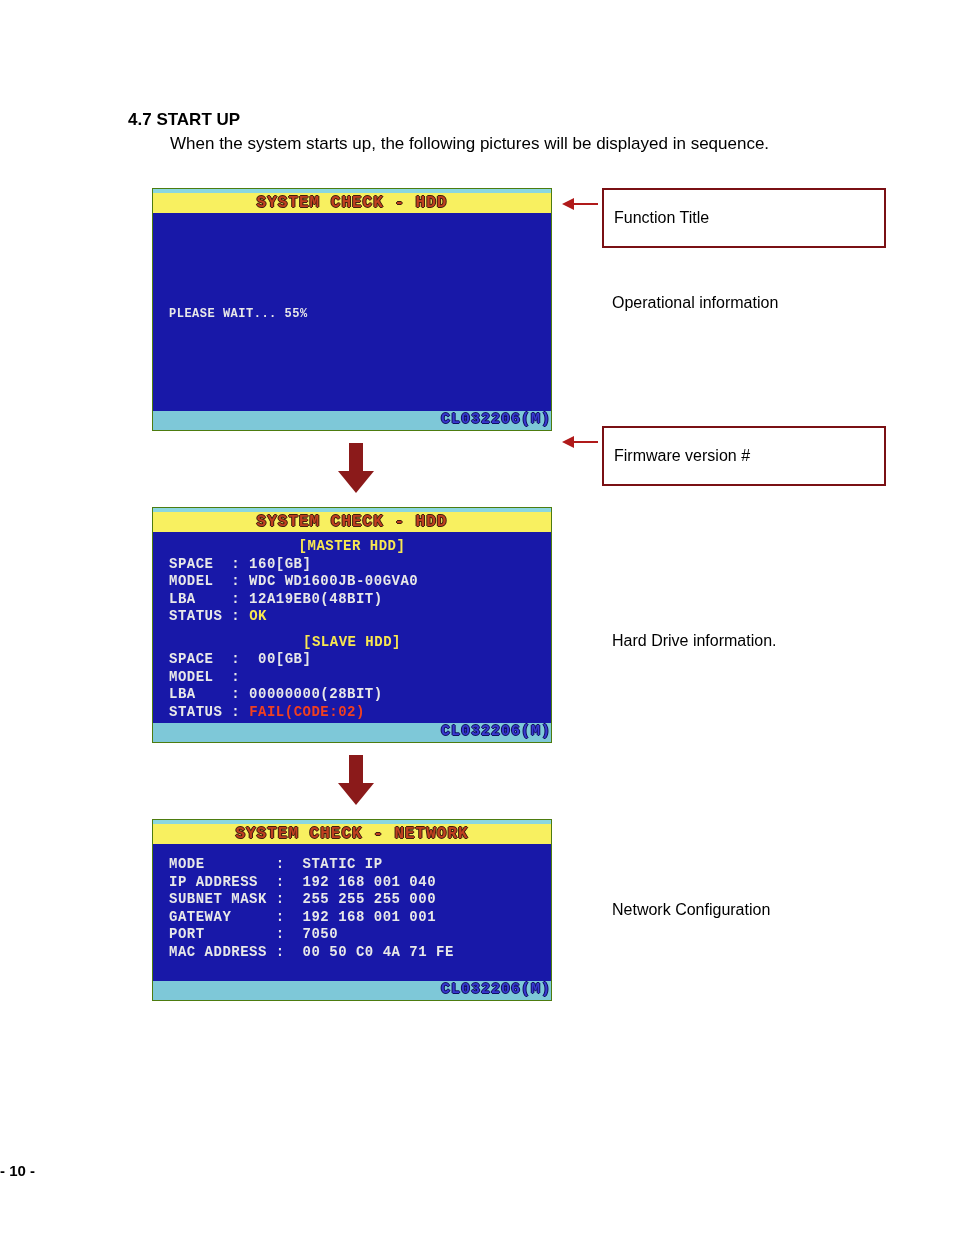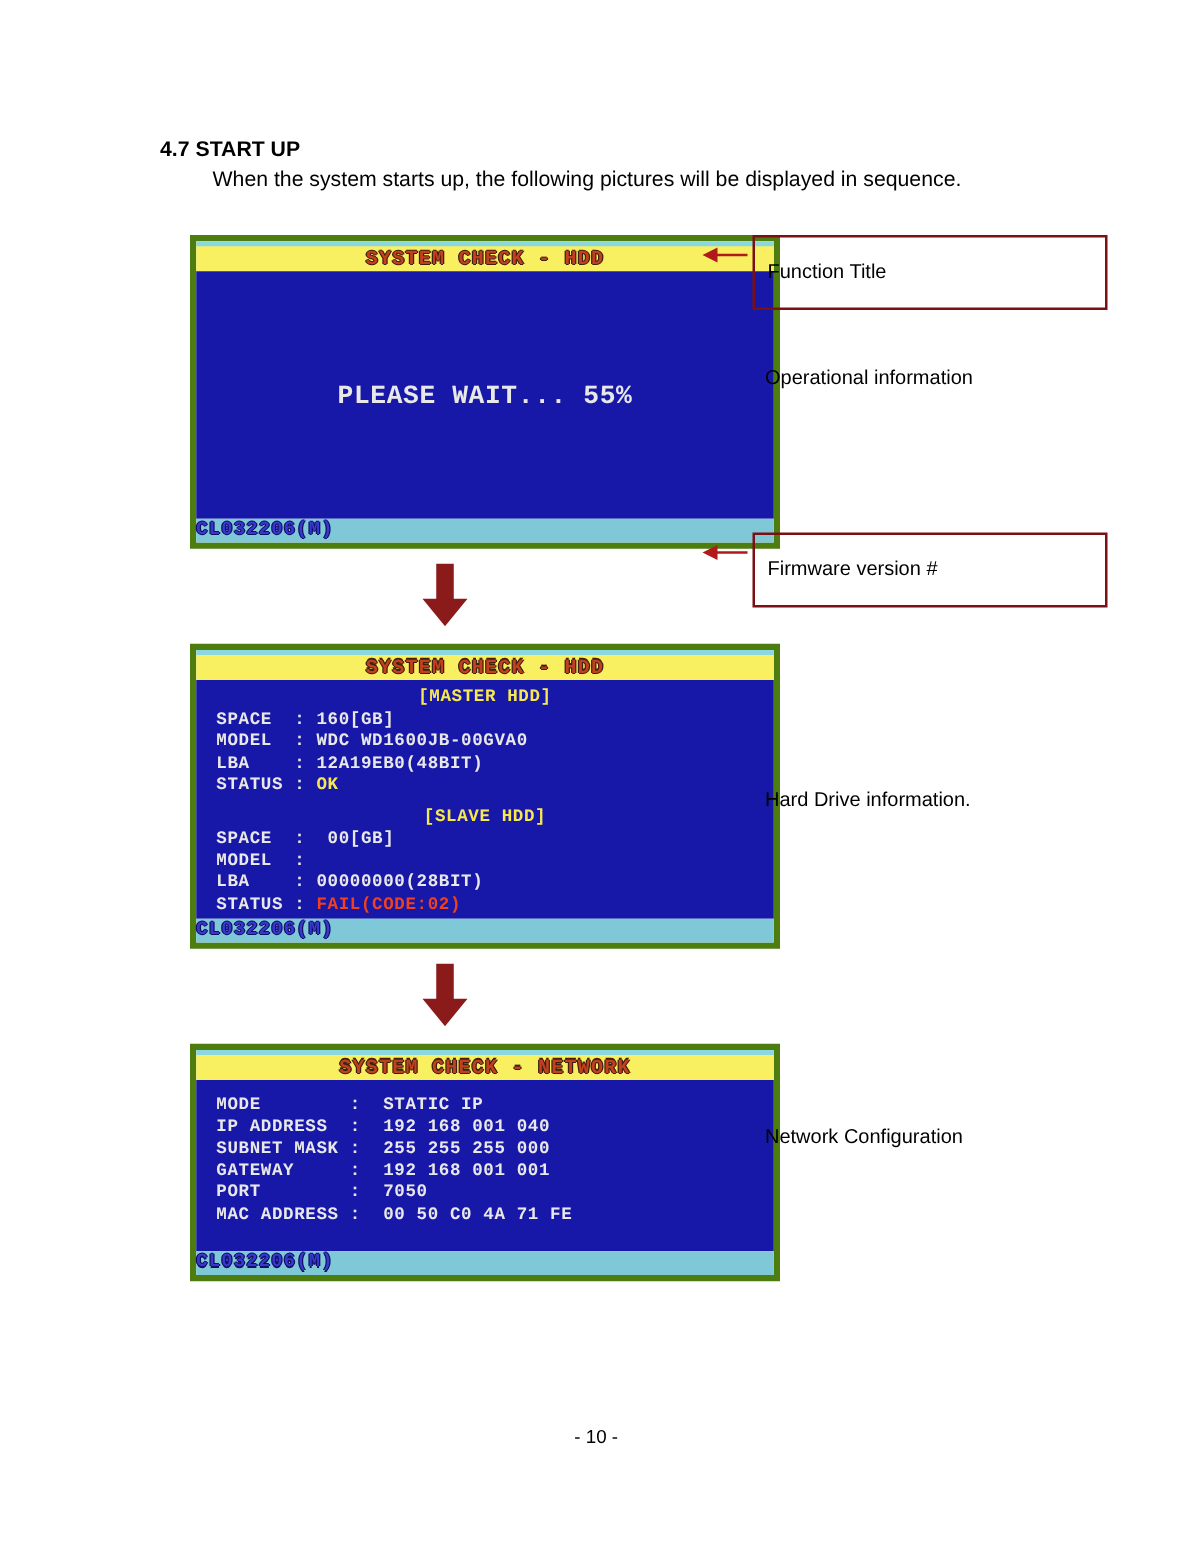--- a/index.html
+++ b/index.html
@@ -4,38 +4,38 @@
 <style>
   html,body{margin:0;padding:0;background:#fff;font-family:Arial,Helvetica,sans-serif;color:#000}
   .page{width:954px;height:1235px;position:relative;margin:0 auto;background:#fff}
   .content{position:absolute;left:128px;top:110px;right:60px}
   h1{font-size:22px;font-weight:bold;margin:0 0 40px 0}
   h1 .num{display:inline-block;width:40px}
   h1 .title{text-decoration:underline}
   h2{font-size:17px;font-weight:bold;margin:0 0 4px 0}
   .intro{font-size:17px;margin:0 0 34px 42px}
   .diagram{position:relative;margin-left:24px}
-  .screen{width:472px;border:5px solid #4d7c0f;box-sizing:border-box;display:inline-block;vertical-align:top}
+  .screen{width:400px;border:1px solid #4d7c0f;box-sizing:border-box;display:inline-block;vertical-align:top}
   .titlebar{background:#f8f060;border-top:4px solid #8bd7e0;color:#c04020;font-family:"Courier New",monospace;font-weight:bold;font-size:16px;text-align:center;padding:1px 0;letter-spacing:1px;text-shadow:1px 0 #402010,-1px 0 #402010,0 1px #402010,0 -1px #402010}
   .bluebody{background:#1818a8;color:#e8e8e8;font-family:"Courier New",monospace;font-weight:bold;font-size:14px;letter-spacing:.5px;white-space:pre;padding:6px 16px 2px 16px;line-height:1.25}
-  .bluebody.big{min-height:190px;display:flex;align-items:center;justify-content:center;font-size:21px}
-  .footer{background:#7ec8d8;color:#3838d0;font-family:"Courier New",monospace;font-weight:bold;font-size:15px;text-align:left;padding:0 0 2px 0;letter-spacing:1px;text-shadow:1px 0 #101060,-1px 0 #101060,0 1px #101060,0 -1px #101060}
+  .bluebody.big{min-height:190px;display:flex;align-items:center;font-size:12px}
+  .footer{background:#7ec8d8;color:#3838d0;font-family:"Courier New",monospace;font-weight:bold;font-size:15px;text-align:right;padding:0 0 2px 0;letter-spacing:1px;text-shadow:1px 0 #101060,-1px 0 #101060,0 1px #101060,0 -1px #101060}
   .yellow{color:#f8e850}
   .red{color:#f04020}
   .arrow-down{width:0;height:0;margin:14px 0 14px 190px;position:relative}
   .arrow-down .stem{position:absolute;left:7px;top:-2px;width:14px;height:30px;background:#8b1a1a}
   .arrow-down .head{position:absolute;left:-4px;top:26px;width:0;height:0;border-left:18px solid transparent;border-right:18px solid transparent;border-top:22px solid #8b1a1a}
   .arrow-down-space{height:62px}
   .callouts{position:absolute;left:450px;top:0;width:340px;font-size:16px}
   .callout{position:absolute;left:0}
   .callout.box{border:2px solid #7a1014;padding:19px 10px;width:260px}
   .callout .arrow-left{position:absolute;left:-42px;top:8px}
   .arrow-left .line{position:absolute;left:8px;top:5px;width:28px;height:2px;background:#b01a1a}
   .arrow-left .head{position:absolute;left:0;top:0;width:0;height:0;border-top:6px solid transparent;border-bottom:6px solid transparent;border-right:12px solid #b01a1a}
-  .pagenum{position:absolute;left:0;right:0;bottom:77px;text-align:center;font-weight:normal;font-size:15px}
+  .pagenum{position:absolute;left:0;right:0;bottom:56px;text-align:left;font-weight:bold;font-size:15px}
 </style>
 </head>
 <body>
 
 <div class="page">
   <div class="content">
 
 
     <h2>
       <span>4.7</span>

